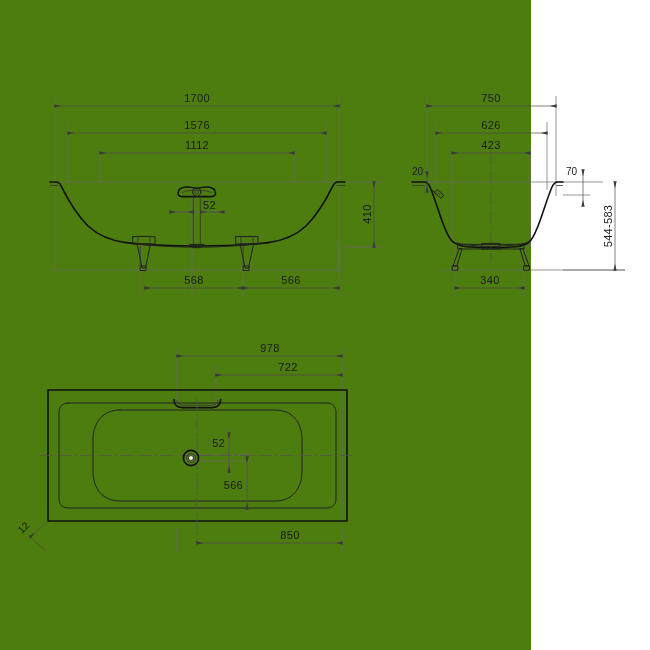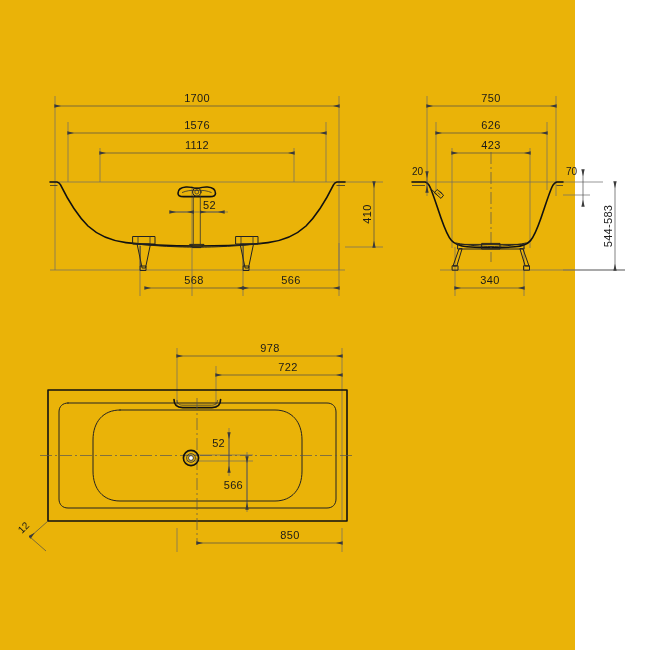--- a/index.html
+++ b/index.html
@@ -11,22 +11,21 @@
   body {
     width: 650px;
     height: 650px;
     font-family: "Liberation Sans", sans-serif;
     overflow: hidden;
   }
   #drawing-sheet {
     position: relative;
     width: 531px;
     height: 650px;
-    background: #eab308;
-    padding-left: 44px;
+    background: #4d7c0f;
   }
   #drawing-svg {
     position: absolute;
     top: 0;
     left: 0;
     display: block;
   }
   .dim-text {
     font-family: "Liberation Sans", sans-serif;
     font-size: 11px;

